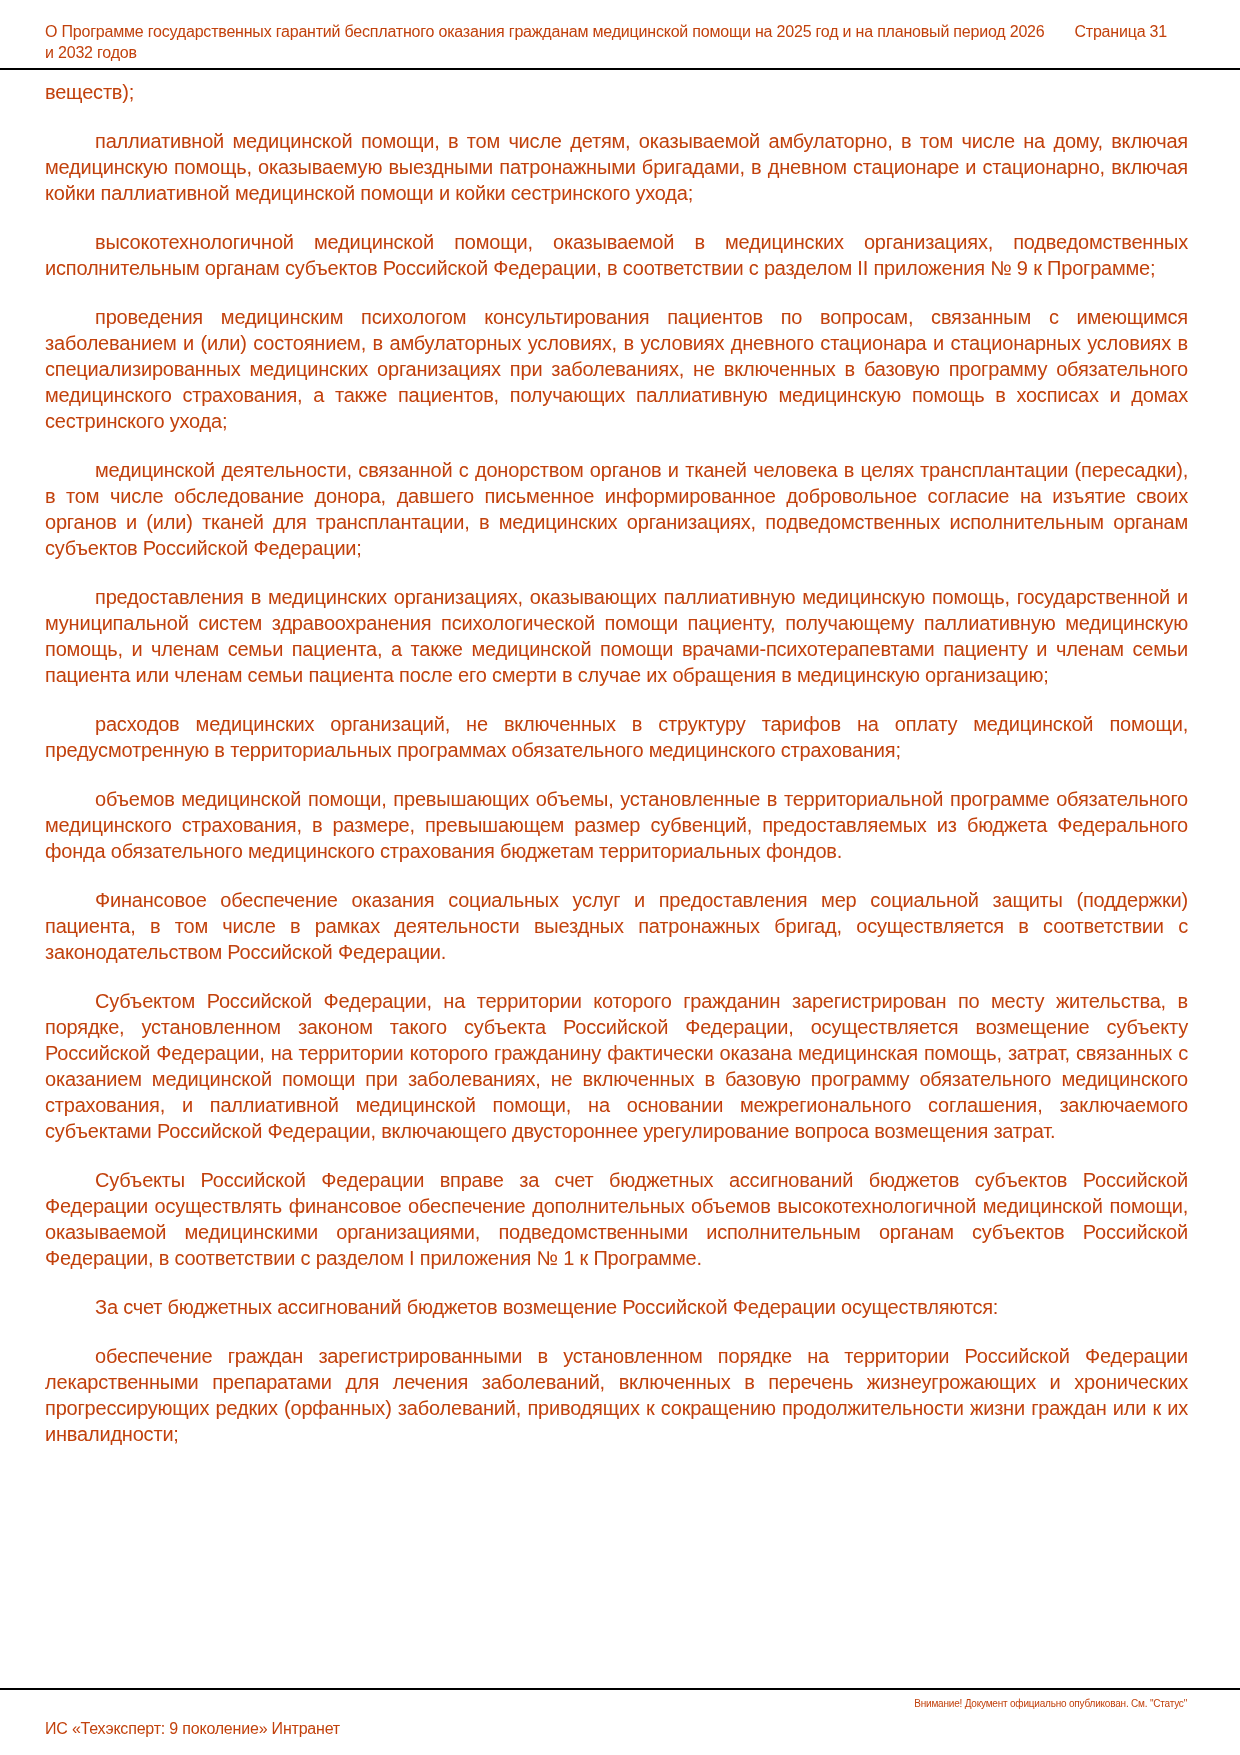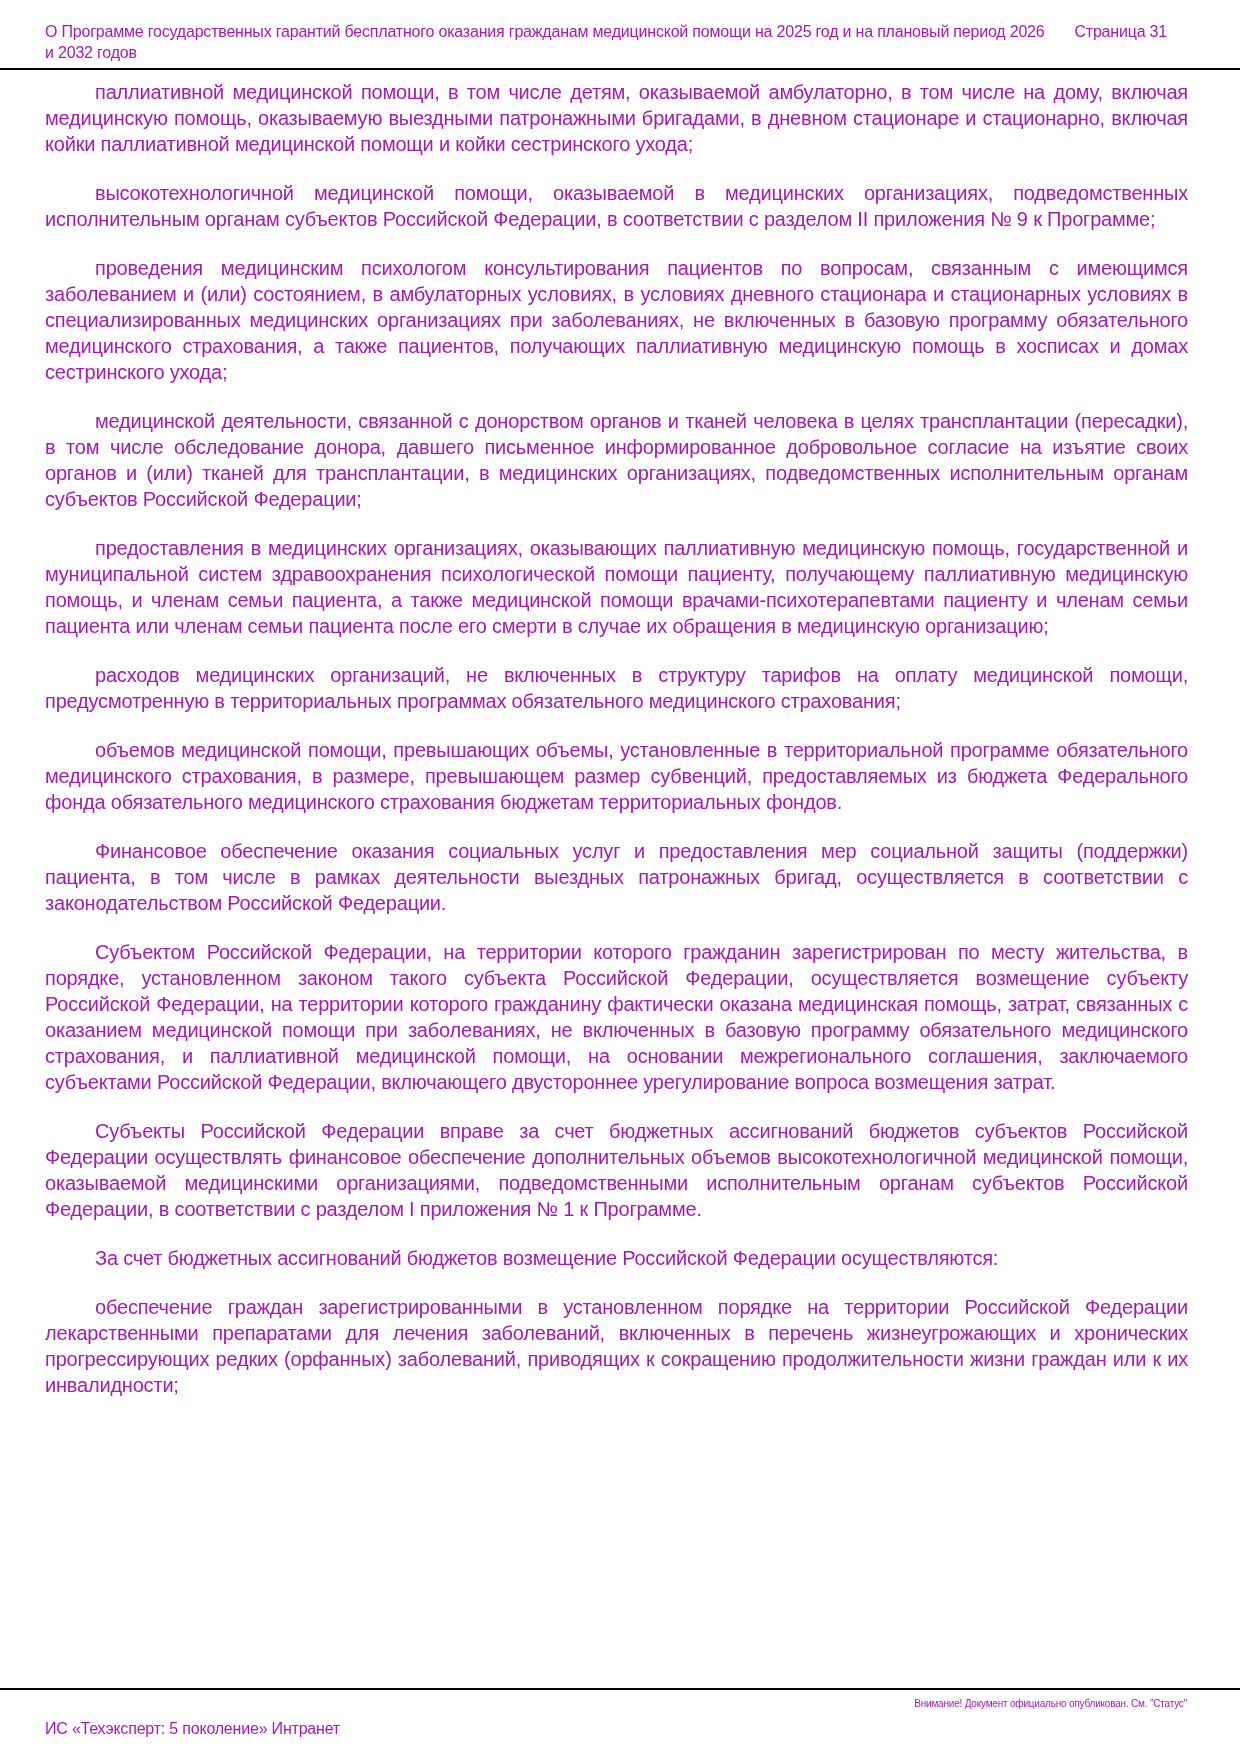--- a/index.html
+++ b/index.html
@@ -6,21 +6,21 @@
     margin: 0;
     padding: 0;
     background: #ffffff;
   }
   .page {
     position: relative;
     width: 1240px;
     height: 1755px;
     margin: 0 auto;
     background: #ffffff;
-    color: #a21caf;
+    color: #c2410c;
     font-family: "Liberation Sans", "DejaVu Sans", sans-serif;
     overflow: hidden;
   }
   
   .header {
     display: flex;
     align-items: flex-start;
     padding: 21px 45px 0 45px;
     font-size: 16px;
     line-height: 21px;
@@ -99,31 +99,32 @@
     <div class="header-title-block">
       <span class="header-title-line">О Программе государственных гарантий бесплатного оказания гражданам медицинской помощи на 2025 год и на плановый период 2026</span>
       <span class="header-title-line">и 2032 годов</span>
     </div>
     <div class="header-page">Страница 31</div>
   </div>
 
   <hr class="header-rule">
 
   <div class="content">
+    <p class="no-indent">веществ);</p>
     <p>паллиативной медицинской помощи, в том числе детям, оказываемой амбулаторно, в том числе на дому, включая медицинскую помощь, оказываемую выездными патронажными бригадами, в дневном стационаре и стационарно, включая койки паллиативной медицинской помощи и койки сестринского ухода;</p>
     <p>высокотехнологичной медицинской помощи, оказываемой в медицинских организациях, подведомственных исполнительным органам субъектов Российской Федерации, в соответствии с разделом II приложения № 9 к Программе;</p>
     <p>проведения медицинским психологом консультирования пациентов по вопросам, связанным с имеющимся заболеванием и (или) состоянием, в амбулаторных условиях, в условиях дневного стационара и стационарных условиях в специализированных медицинских организациях при заболеваниях, не включенных в базовую программу обязательного медицинского страхования, а также пациентов, получающих паллиативную медицинскую помощь в хосписах и домах сестринского ухода;</p>
     <p>медицинской деятельности, связанной с донорством органов и тканей человека в целях трансплантации (пересадки), в том числе обследование донора, давшего письменное информированное добровольное согласие на изъятие своих органов и (или) тканей для трансплантации, в медицинских организациях, подведомственных исполнительным органам субъектов Российской Федерации;</p>
     <p>предоставления в медицинских организациях, оказывающих паллиативную медицинскую помощь, государственной и муниципальной систем здравоохранения психологической помощи пациенту, получающему паллиативную медицинскую помощь, и членам семьи пациента, а также медицинской помощи врачами-психотерапевтами пациенту и членам семьи пациента или членам семьи пациента после его смерти в случае их обращения в медицинскую организацию;</p>
     <p>расходов медицинских организаций, не включенных в структуру тарифов на оплату медицинской помощи, предусмотренную в территориальных программах обязательного медицинского страхования;</p>
     <p>объемов медицинской помощи, превышающих объемы, установленные в территориальной программе обязательного медицинского страхования, в размере, превышающем размер субвенций, предоставляемых из бюджета Федерального фонда обязательного медицинского страхования бюджетам территориальных фондов.</p>
     <p>Финансовое обеспечение оказания социальных услуг и предоставления мер социальной защиты (поддержки) пациента, в том числе в рамках деятельности выездных патронажных бригад, осуществляется в соответствии с законодательством Российской Федерации.</p>
     <p>Субъектом Российской Федерации, на территории которого гражданин зарегистрирован по месту жительства, в порядке, установленном законом такого субъекта Российской Федерации, осуществляется возмещение субъекту Российской Федерации, на территории которого гражданину фактически оказана медицинская помощь, затрат, связанных с оказанием медицинской помощи при заболеваниях, не включенных в базовую программу обязательного медицинского страхования, и паллиативной медицинской помощи, на основании межрегионального соглашения, заключаемого субъектами Российской Федерации, включающего двустороннее урегулирование вопроса возмещения затрат.</p>
     <p>Субъекты Российской Федерации вправе за счет бюджетных ассигнований бюджетов субъектов Российской Федерации осуществлять финансовое обеспечение дополнительных объемов высокотехнологичной медицинской помощи, оказываемой медицинскими организациями, подведомственными исполнительным органам субъектов Российской Федерации, в соответствии с разделом I приложения № 1 к Программе.</p>
     <p>За счет бюджетных ассигнований бюджетов возмещение Российской Федерации осуществляются:</p>
     <p>обеспечение граждан зарегистрированными в установленном порядке на территории Российской Федерации лекарственными препаратами для лечения заболеваний, включенных в перечень жизнеугрожающих и хронических прогрессирующих редких (орфанных) заболеваний, приводящих к сокращению продолжительности жизни граждан или к их инвалидности;</p>
   </div>
 
   <hr class="footer-rule">
   <div class="footer-notice">Внимание! Документ официально опубликован. См. "Статус"</div>
-  <div class="footer-source">ИС «Техэксперт: 5 поколение» Интранет</div>
+  <div class="footer-source">ИС «Техэксперт: 9 поколение» Интранет</div>
 
 </div>
 
 </body></html>

